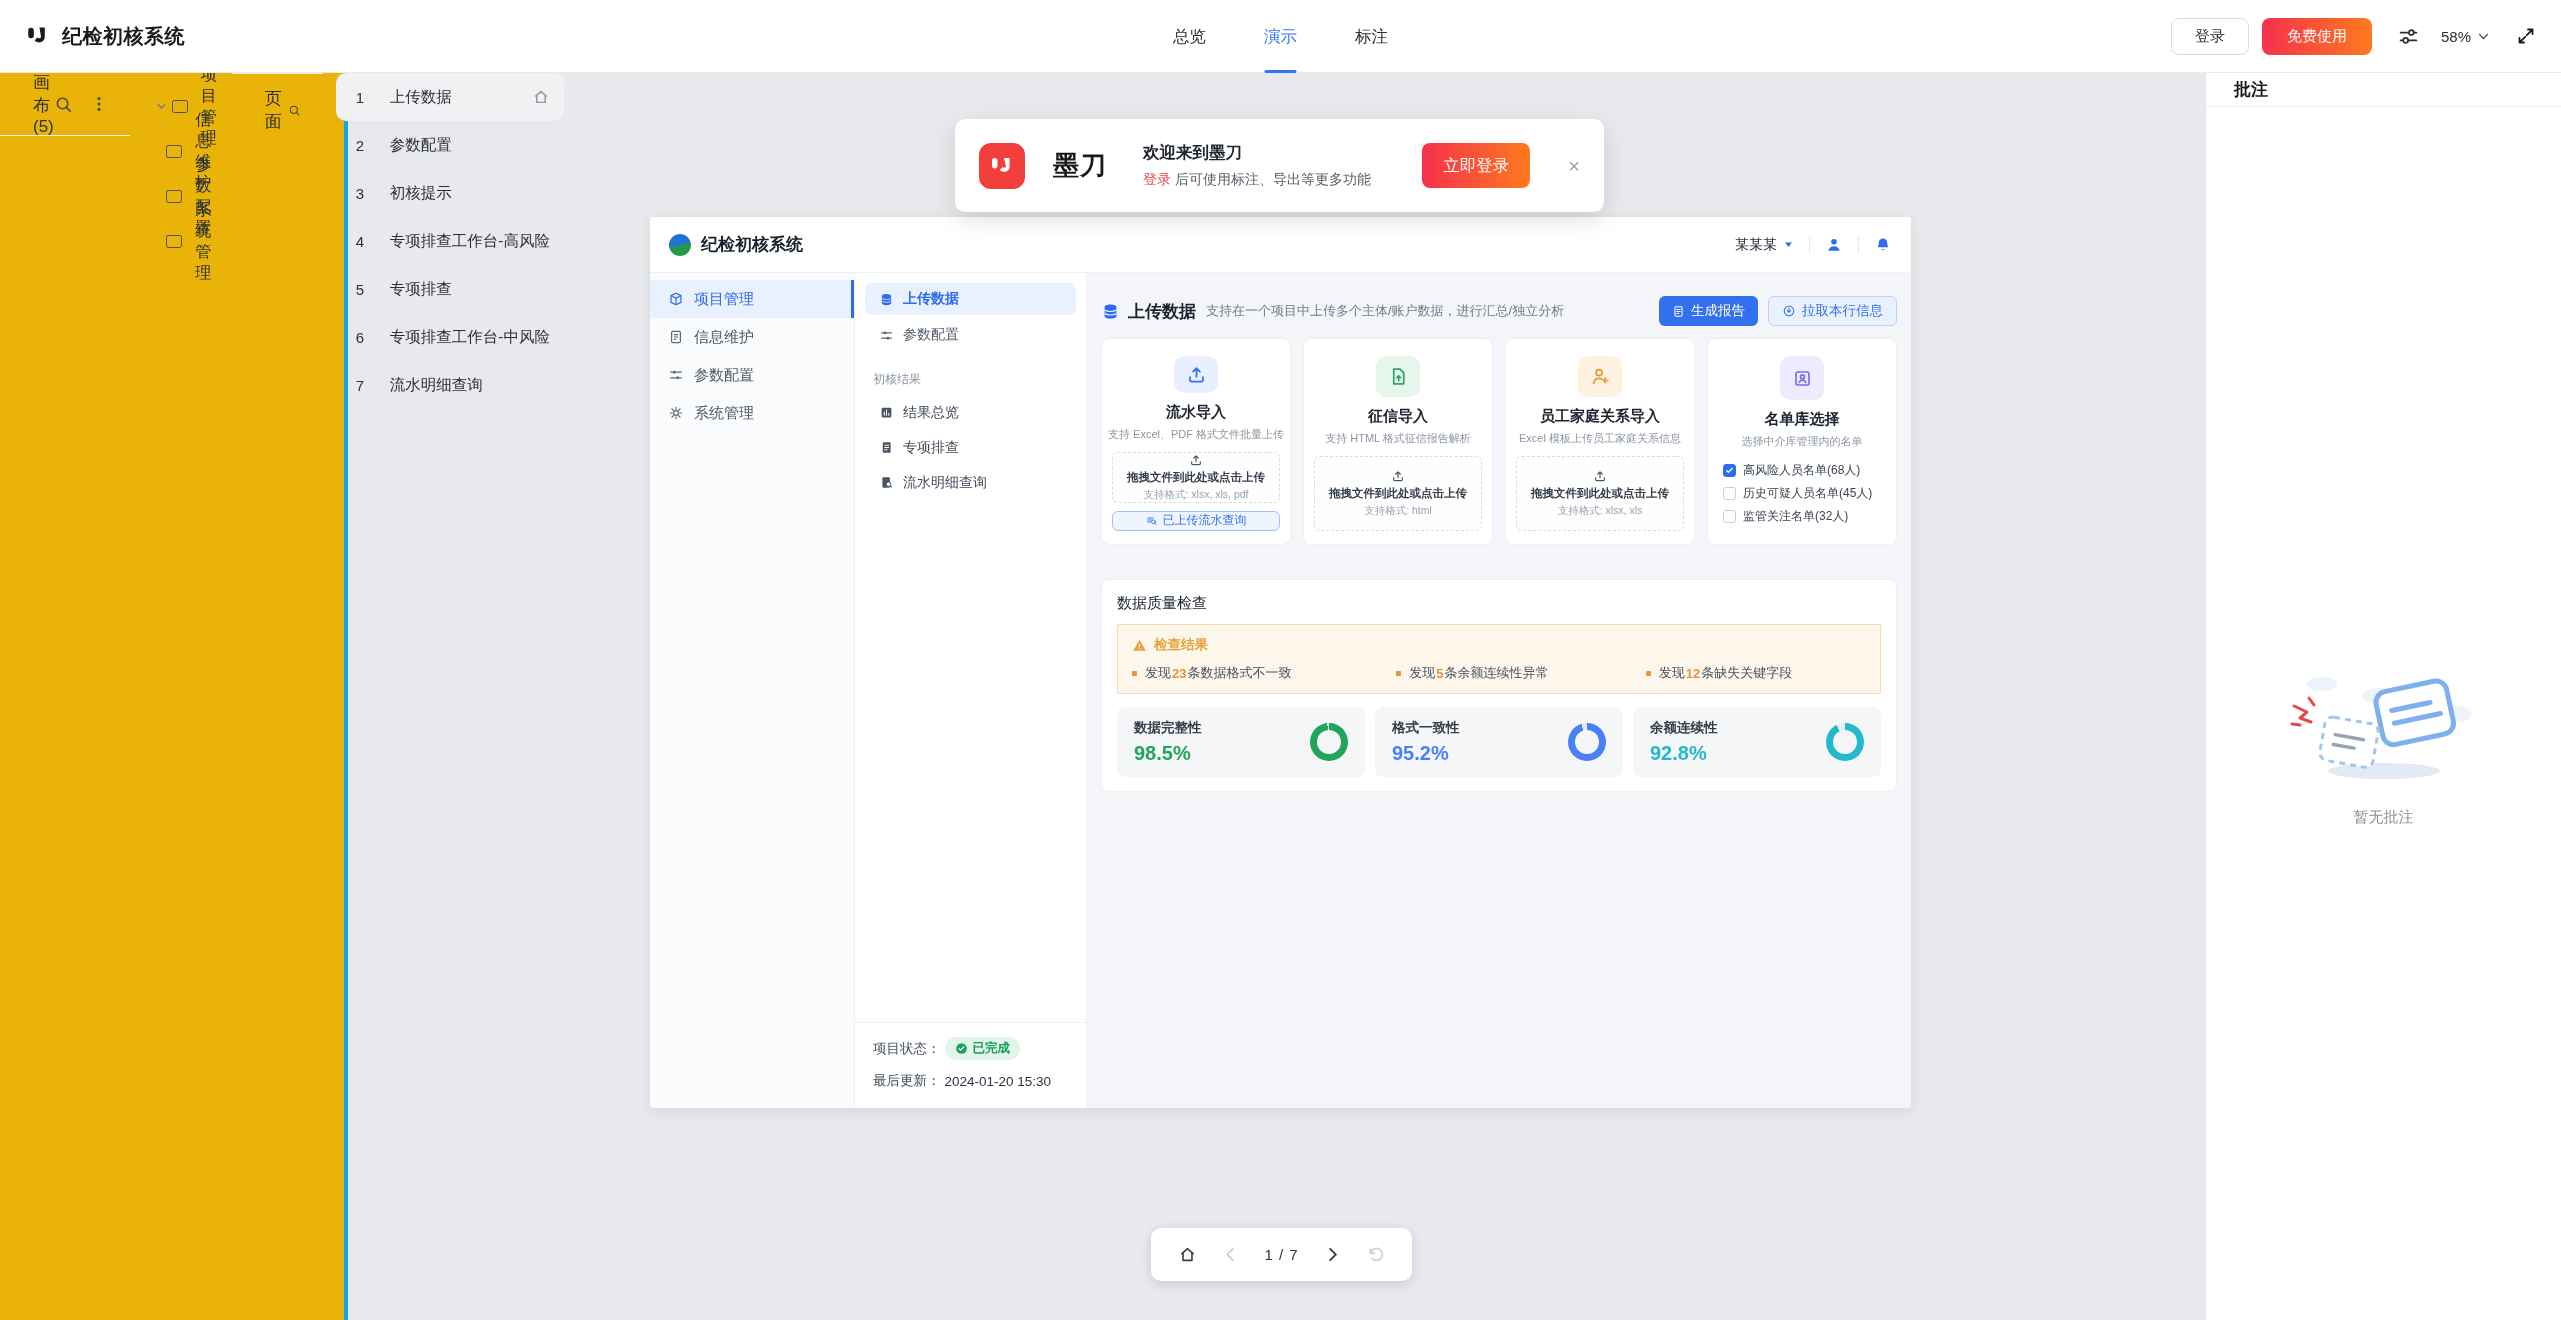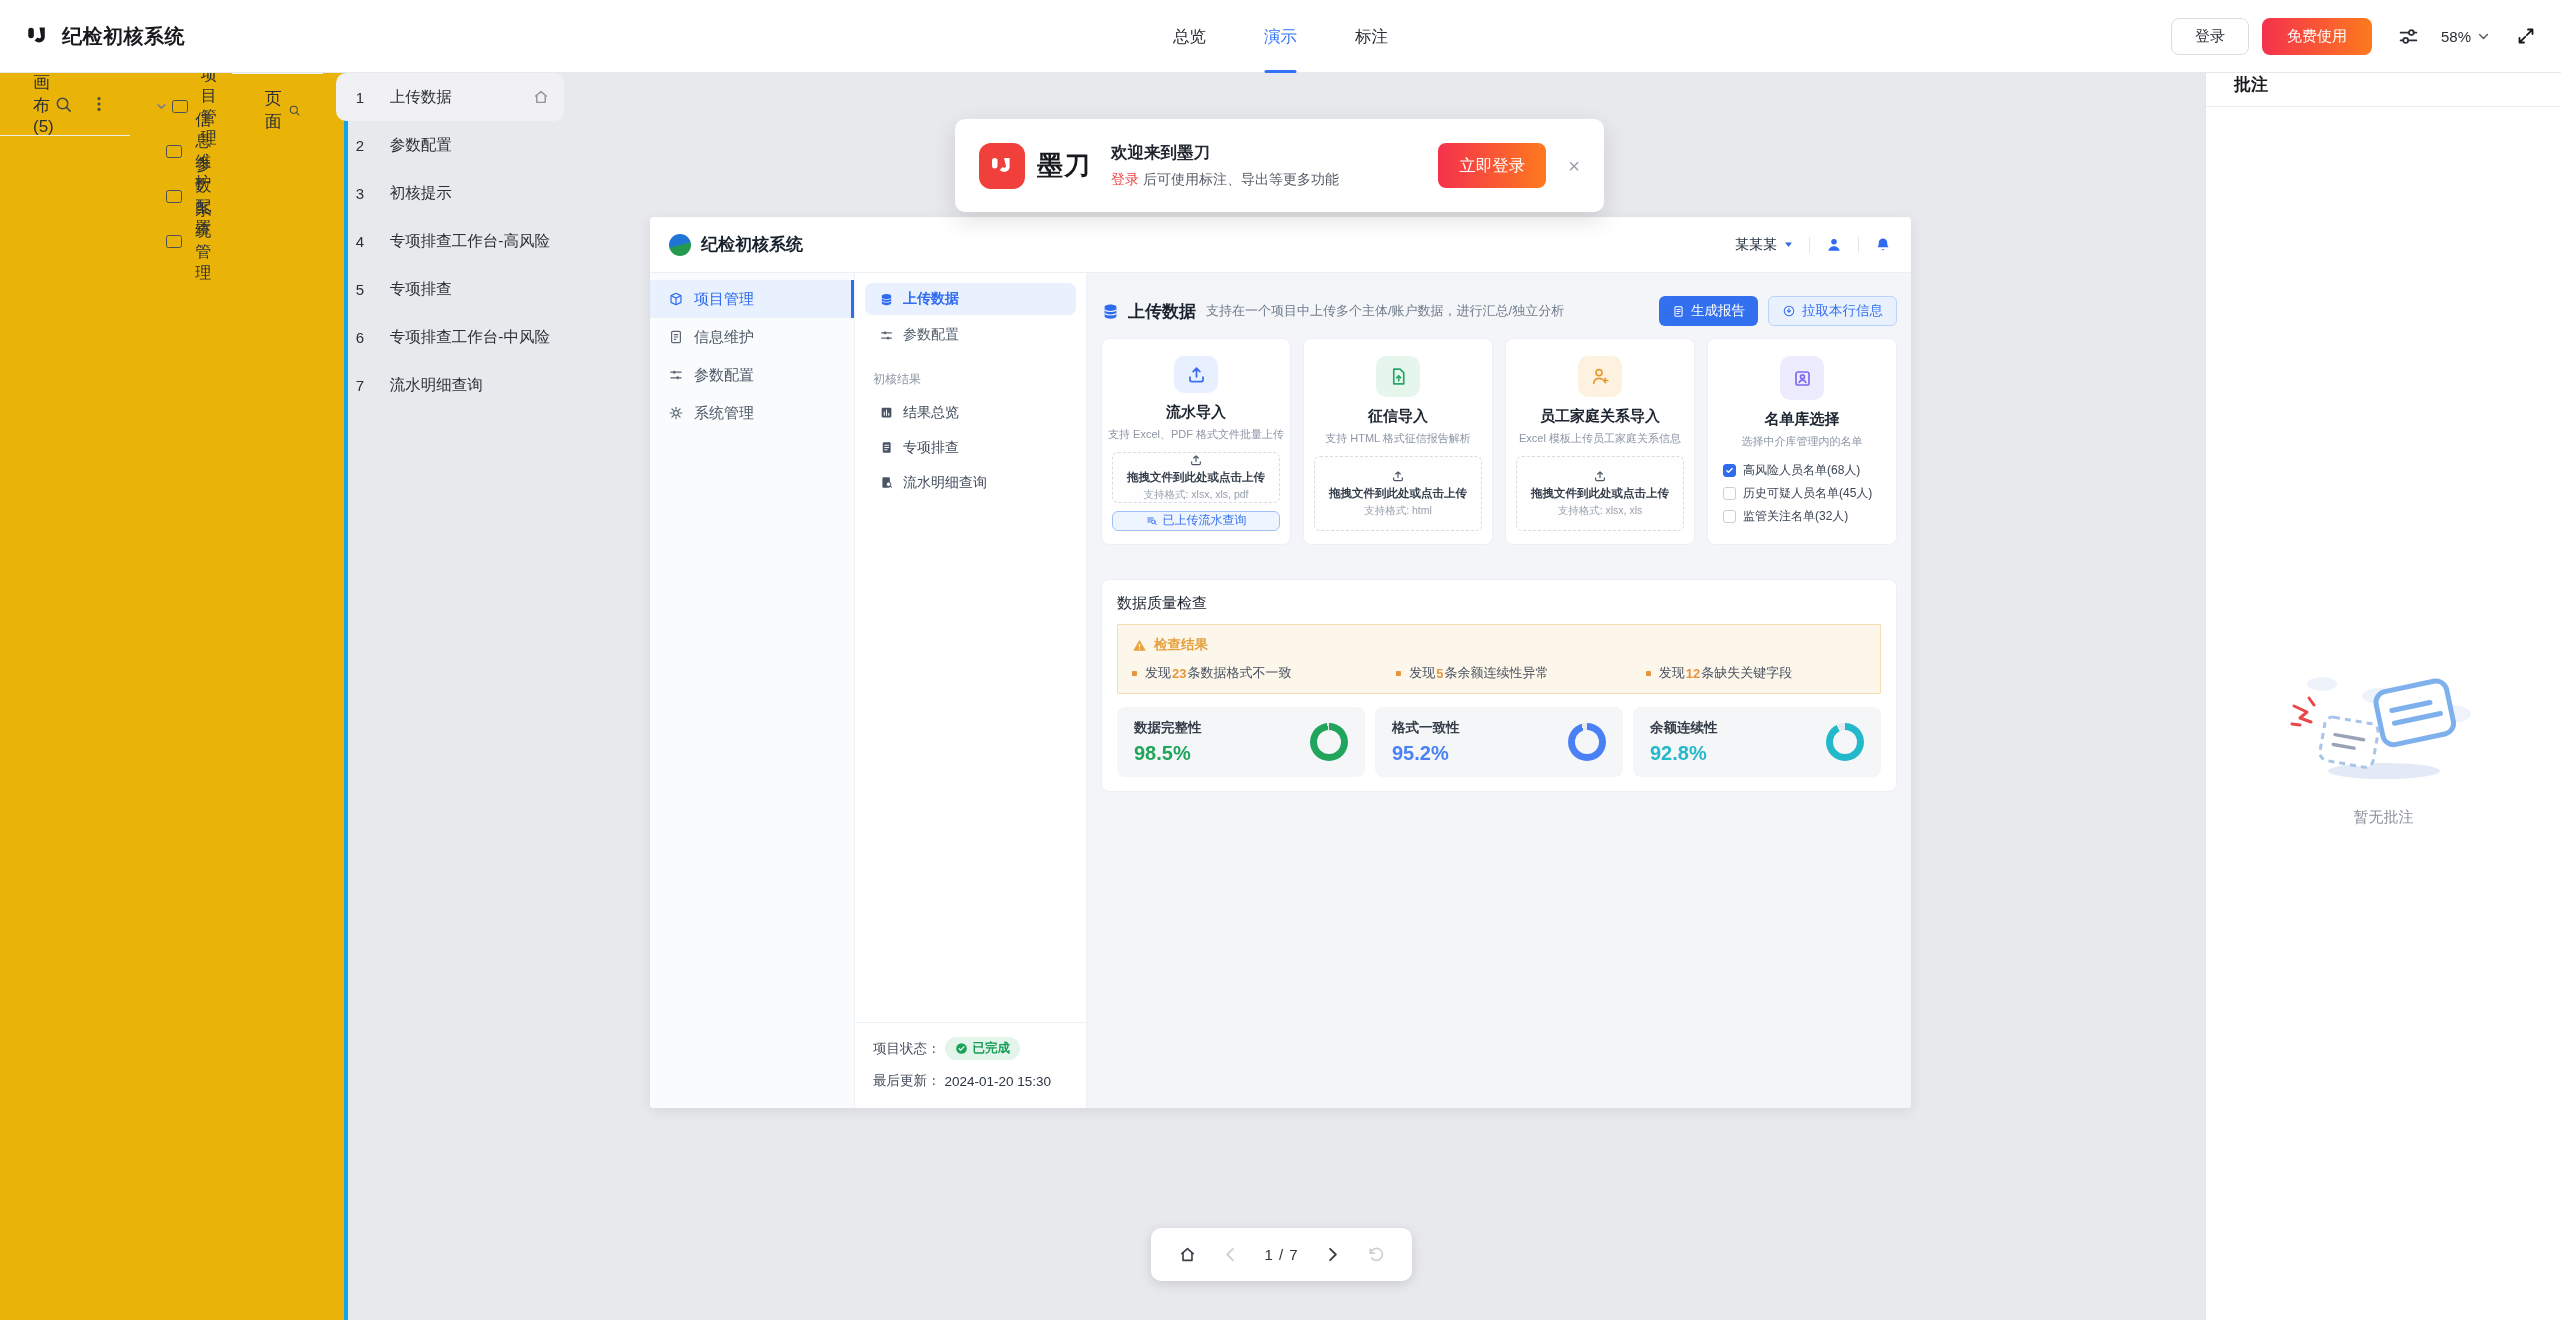--- a/index.html
+++ b/index.html
@@ -47,21 +47,21 @@
   .page-row { height:48px; margin:0 13px; border-radius:10px; display:flex; align-items:center; padding:0 14px 0 20px; cursor:pointer; }
   .page-row.selected { background:#f1f1f3; }
   .page-row .num { width:34px; font-size:15px; color:#2a2f36; }
   .page-row .plabel { font-size:15.5px; color:#2a2f36; white-space:nowrap; }
   .home-ic { width:18px; height:18px; color:#8f959e; margin-left:auto; }
 
   
   .canvas { position:absolute; top:73px; left:348px; right:356px; bottom:0; background:#e8e9ec; overflow:hidden; }
 
   
-  .banner { position:absolute; left:607px; top:46px; width:649px; height:93px; background:#fff; border-radius:10px; box-shadow:0 8px 24px rgba(0,0,0,.12); display:flex; align-items:center; padding:0 20px 0 24px; z-index:30; }
+  .banner { position:absolute; left:607px; top:46px; width:649px; height:93px; background:#fff; border-radius:10px; box-shadow:0 8px 24px rgba(0,0,0,.12); display:flex; align-items:center; padding:0 20px 0 24px; z-index:30;gap:16px; }
   .md-logo { width:46px; height:46px; border-radius:12px; background:#f1403c; display:flex; align-items:center; justify-content:center; flex:none; }
   .md-logo svg { width:28px; height:28px; color:#fff; }
   .md-brand { font-size:26px; font-weight:bold; color:#17191c; margin-left:12px; letter-spacing:1px; }
   .banner-texts { margin-left:20px; }
   .banner-title { font-size:16.5px; font-weight:bold; color:#21262e; }
   .banner-sub { font-size:14px; color:#555c66; margin-top:7px; }
   .banner-sub .lnk { color:#f04343; cursor:pointer; }
   .btn-cta { margin-left:auto; height:45px; padding:0 21px; border:none; border-radius:8px; color:#fff; font-size:16.5px; background:linear-gradient(90deg,#f5314d 0%,#fd7a1e 100%); cursor:pointer; flex:none; }
   .banner-close { margin-left:22px; margin-right:4px; font-size:20px; color:#9aa0a8; cursor:pointer; line-height:1; }
 
@@ -164,21 +164,21 @@
   .donut-hole { width:24px; height:24px; border-radius:50%; background:#f5f6f8; }
 
   
   .bottom-bar { position:absolute; left:803px; top:1155px; width:261px; height:53px; background:#fff; border-radius:10px; box-shadow:0 3px 12px rgba(0,0,0,.13); display:flex; align-items:center; justify-content:center; gap:24px; z-index:20; }
   .bb-ic { width:19px; height:19px; cursor:pointer; }
   .c-dark { color:#3b4046; } .c-mute { color:#cdd1d6; }
   .bb-page { font-size:15px; color:#2f353c; letter-spacing:1px; white-space:nowrap; }
 
   
   .right-panel { position:absolute; top:73px; right:0; bottom:0; width:356px; background:#fff; border-left:1px solid #e4e4e6; z-index:40; }
-  .rp-head { height:34px; border-bottom:1px solid #ececee; display:flex; padding:0 28px; }
+  .rp-head { height:34px; border-bottom:1px solid #ececee; display:flex; align-items:center; padding:0 28px; }
   .rp-head .t { font-size:17px; font-weight:bold; color:#17191c; }
   .rp-empty { position:absolute; top:585px; left:0; right:0; text-align:center; }
   .rp-empty svg { margin:0 auto; }
   .rp-empty .txt { margin-top:20px; font-size:15px; color:#8b919b; }
 </style>
 </head>
 <body>
 
 <div id="app">
 

